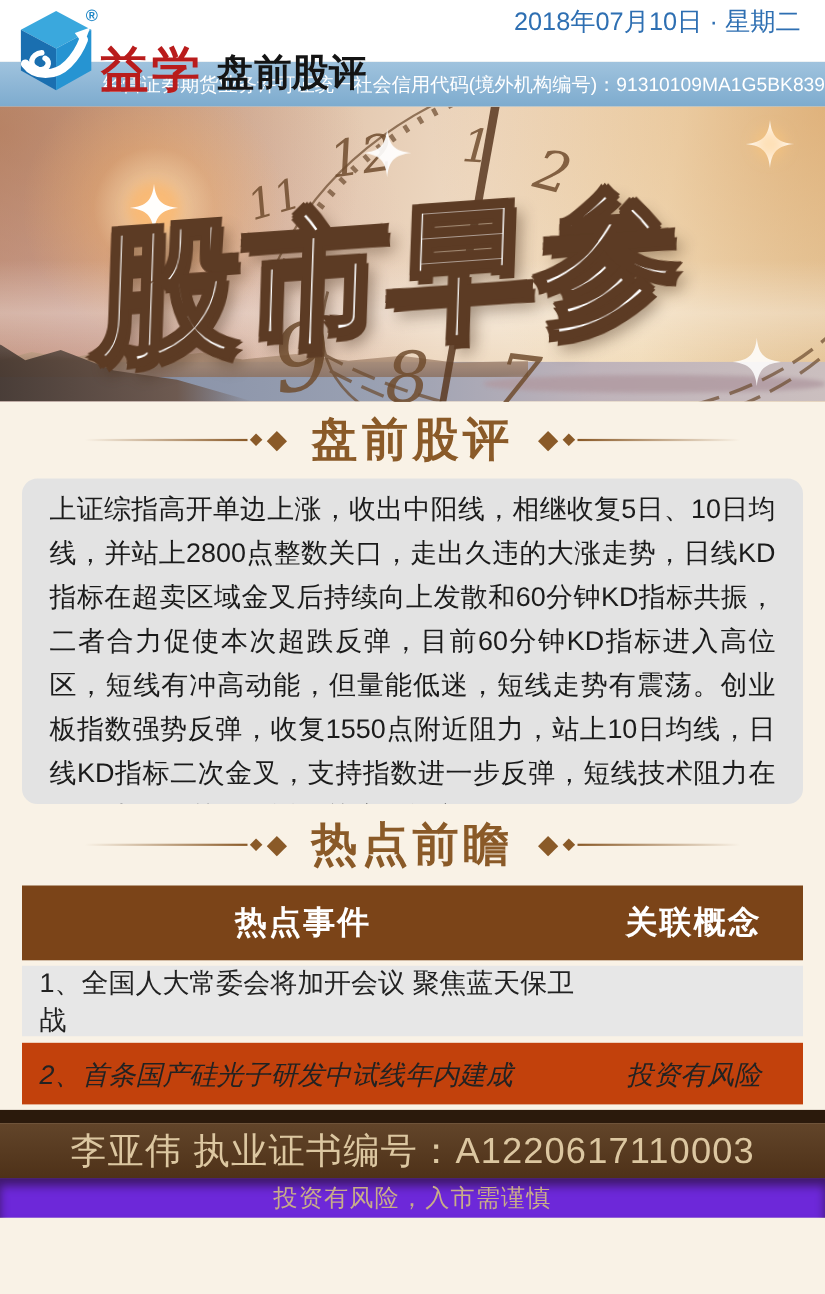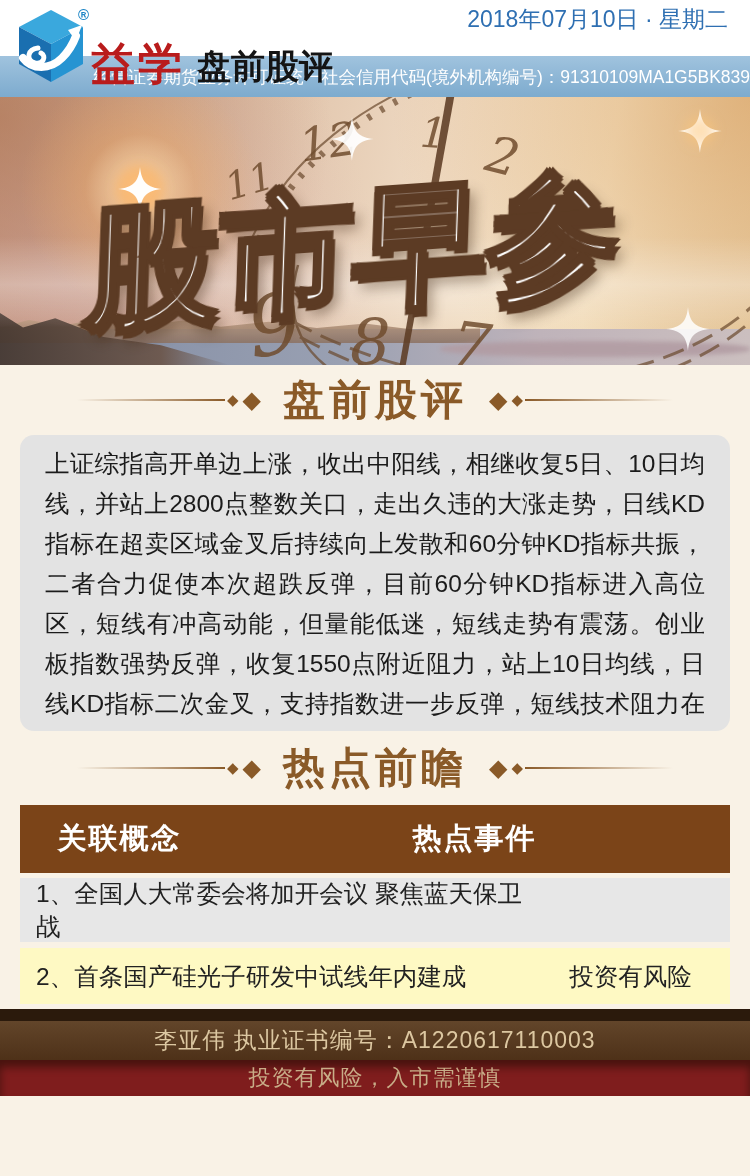--- a/index.html
+++ b/index.html
@@ -66,33 +66,33 @@
 
   
   .hotspot-table { margin:0 20px; }
   .table-header { height:68px; background:#7b4418; display:flex; }
   .table-header .col { display:flex; align-items:center; justify-content:center;
     color:#ffffff; font-size:29px; font-weight:bold; letter-spacing:2px; }
   .col-event { width:72%; }
   .col-concept { width:28%; }
   .t-row { display:flex; margin-top:6px; }
   .t-row:nth-of-type(2) { height:64px; background:#e7e7e7; margin-top:5px; }
-  .t-row:nth-of-type(3) { height:56px; background:#fef9c3; }
+  .t-row:nth-of-type(3) { height:56px; background:#c2410c;font-style:italic; }
   .t-row:nth-of-type(4) { height:62px; background:#d9d9d9; }
   .t-row .event { width:72%; display:flex; align-items:center; padding-left:16px;
     font-size:24.5px; color:#222222; }
   .t-row .concept { width:28%; display:flex; align-items:center; justify-content:center;
     font-size:24.5px; color:#222222; }
 
   
   .footer-strip { height:12px; background:#2b1a0c; margin-top:5px; }
-  .footer-main { height:39px; background:linear-gradient(to bottom,#62452a,#4e3118);
+  .footer-main { height:50px; background:linear-gradient(to bottom,#62452a,#4e3118);
     display:flex; align-items:center; justify-content:center;
-    color:#dcc7a1; font-size:23px; letter-spacing:1px; }
-  .footer-bottom { height:36px; background:#7f1d1d; box-shadow:inset 0 7px 9px rgba(18,9,2,.5);
+    color:#dcc7a1; font-size:33px; letter-spacing:1px; }
+  .footer-bottom { height:36px; background:#6d28d9; box-shadow:inset 0 7px 9px rgba(18,9,2,.5);
     display:flex; align-items:center; justify-content:center;
     color:#c8ad88; font-size:22px; letter-spacing:1px; }
 
   .serif-num { font-family:"DejaVu Serif", serif; font-style:italic; }
 </style>
 </head>
 <body>
 
 <div class="page">
 
@@ -181,22 +181,22 @@
     <span class="diamond small">◆</span>
     <span class="diamond">◆</span>
     <span class="h-title">热点前瞻</span>
     <span class="diamond">◆</span>
     <span class="diamond small">◆</span>
     <span class="h-line right"></span>
   </div>
 
   <div class="hotspot-table">
     <div class="table-header">
+      <div class="col col-event">热点事件</div>
       <div class="col col-concept">关联概念</div>
-      <div class="col col-event">热点事件</div>
     </div>
     <div class="t-row">
       <div class="event">1、全国人大常委会将加开会议 聚焦蓝天保卫战</div>
     </div>
     <div class="t-row">
       <div class="event">2、首条国产硅光子研发中试线年内建成</div>
       <div class="concept">投资有风险</div>
     </div>
   </div>
 

